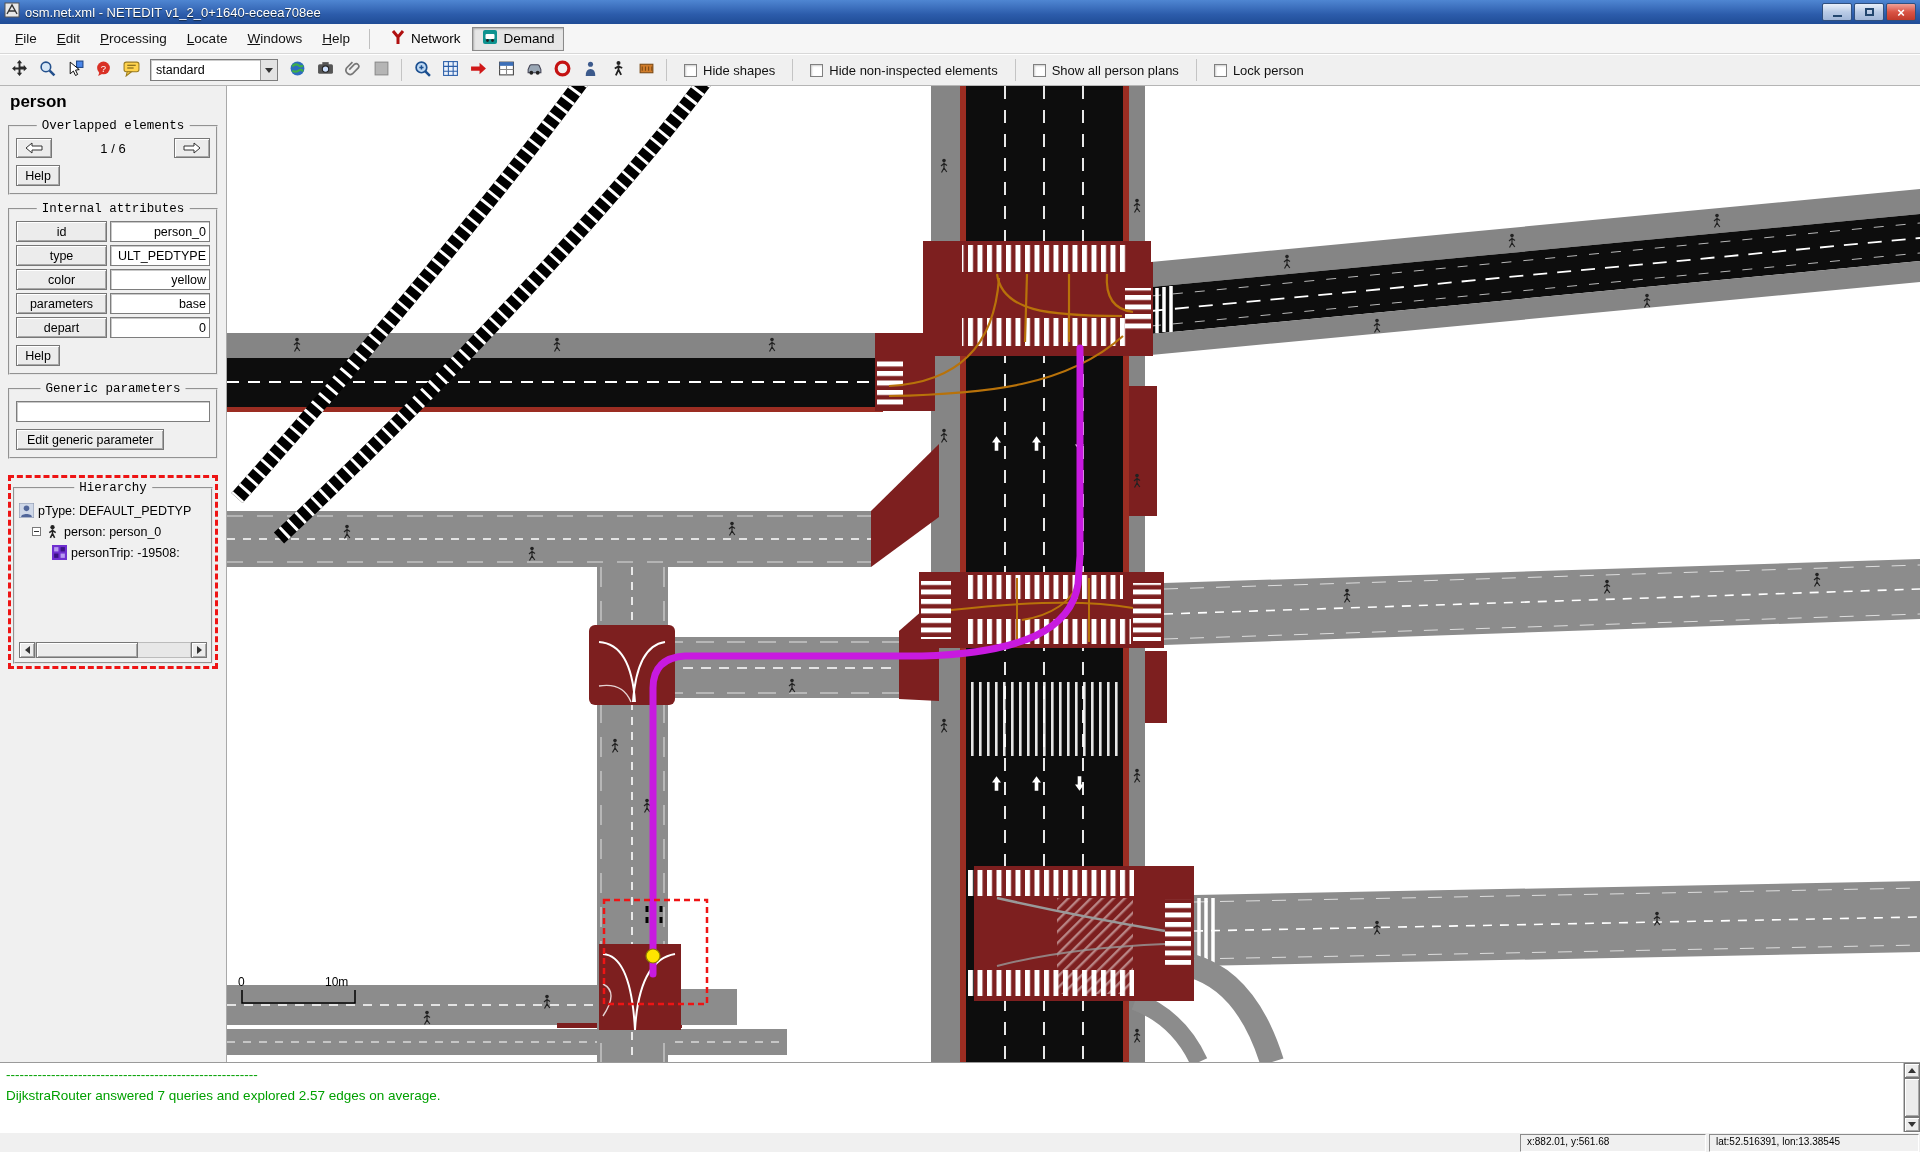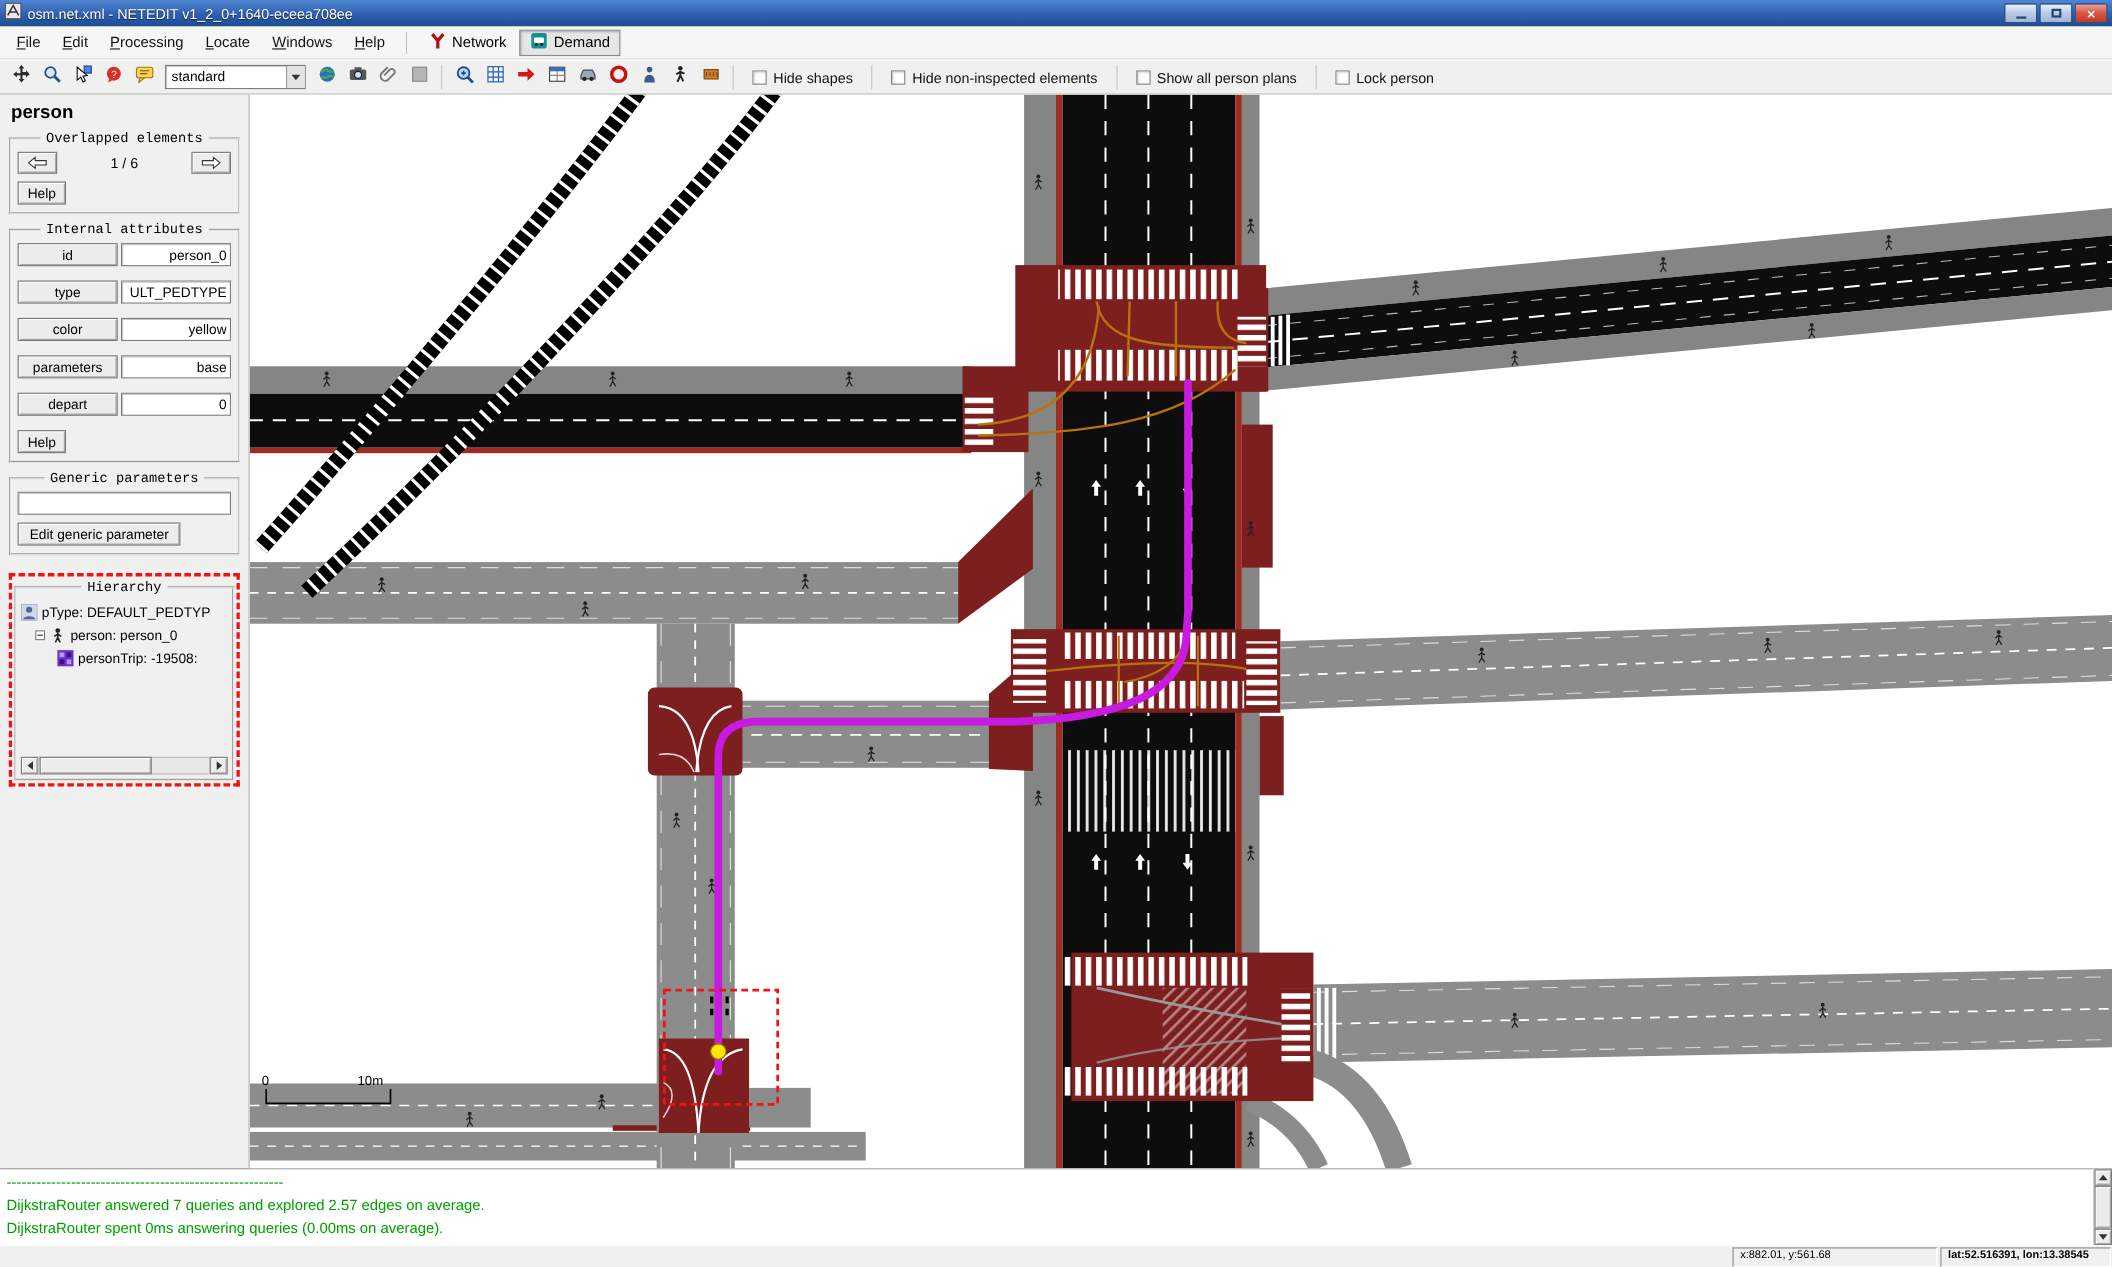--- a/index.html
+++ b/index.html
@@ -44,21 +44,21 @@
   .groupbox .legend { position:absolute; top:-8px; left:50%; transform:translateX(-50%); background:#f0f0f0; padding:0 5px; font-size:12.5px; white-space:nowrap;font-family:Liberation Mono, monospace; }
 
   .bevel-up { background:#ececec; border:1px solid #777; box-shadow:inset 1px 1px 0 #fff, inset -1px -1px 0 #a8a8a8; }
   .sunken { background:#fff; border:1px solid #7d7d7d; box-shadow:inset 1px 1px 0 #c9c9c9; }
 
   .ov-row { display:flex; align-items:center; gap:4px; }
   .arrow-btn { width:36px; height:20px; display:flex; align-items:center; justify-content:center; cursor:pointer; }
   .ov-counter { flex:1; text-align:center; font-size:13px; }
   .help-btn { width:44px; height:21px; font-size:12.5px; display:flex; align-items:center; justify-content:center; margin-top:7px; cursor:pointer; }
 
-  .attr-row { display:flex; gap:3px; margin-bottom:13px; }
+  .attr-row { display:flex; gap:3px; margin-bottom:3px; }
   .attr-name { width:94px; height:21px; font-size:12.5px; display:flex; align-items:center; justify-content:center; cursor:pointer; }
   .attr-input { width:100px; height:21px; font-size:12.5px; padding:0 3px; font-family:"Liberation Sans",sans-serif; overflow:hidden; white-space:nowrap;text-align:right; }
   input.attr-input { outline:none; }
 
   .gp-input { width:100%; height:21px; font-size:12.5px; padding:0 3px; }
   .gp-btn { margin-top:7px; height:21px; padding:0 10px; font-size:12.5px; display:inline-flex; align-items:center; cursor:pointer; }
 
   .selected-dash { border:3px dashed #ee1414; margin-top:16px; padding:2px; }
   .hier-box { margin-top:7px; padding:11px 4px 4px; }
   .tree { height:140px; overflow:hidden; }
@@ -86,21 +86,21 @@
   .log-line { font-size:13.5px; line-height:21px; color:#00a000; white-space:nowrap; overflow:hidden; }
   .vscroll { width:17px; background:#e9e9e9; border-left:1px solid #c0c0c0; display:flex; flex-direction:column; }
   .varrow { height:15px; display:flex; align-items:center; justify-content:center; }
   .tri-up { width:0; height:0; border-left:4px solid transparent; border-right:4px solid transparent; border-bottom:5px solid #333; }
   .vthumb { flex:1; margin:0; }
 
   
   .statusbar { flex:0 0 20px; background:#f0f0f0; border-top:1px solid #fff; display:flex; align-items:center; justify-content:flex-end; gap:3px; padding:0 1px; }
   .status-cell { height:18px; font-size:10px; padding:1px 6px; background:#f0f0f0; border:1px solid; border-color:#8a8a8a #fff #fff #8a8a8a; white-space:nowrap; overflow:hidden; }
   .status-cell.xy { width:186px; }
-  .status-cell.geo { width:155px;font-weight:bold; }
+  .status-cell.geo { width:210px; }
 </style>
 </head>
 <body>
 
 <div class="window">
 
   <div class="titlebar">
     <span class="app-icon">
       <svg width="16" height="16" viewBox="0 0 16 16">
           <rect x="1" y="1" width="14" height="14" fill="#e8e8e8" stroke="#555"></rect>
@@ -624,21 +624,20 @@
           <rect x="377" y="814" width="103" height="104" fill="none" stroke="#ee1414" stroke-width="2.5" stroke-dasharray="6 4"></rect>
         </g>
       </svg>
     </div>
   </div>
 
   <div class="logarea">
     <div class="log-lines">
       <div class="log-line">--------------------------------------------------------</div>
       <div class="log-line">DijkstraRouter answered 7 queries and explored 2.57 edges on average.</div>
-      <div class="log-line">DijkstraRouter spent 0ms answering queries (0.00ms on average).</div>
     </div>
     <div class="vscroll">
       <div class="varrow bevel-up">
           <span class="tri-up"></span>
         </div>
       <div class="vthumb bevel-up"></div>
       <div class="varrow bevel-up">
           <span class="tri-down"></span>
         </div>
     </div>

